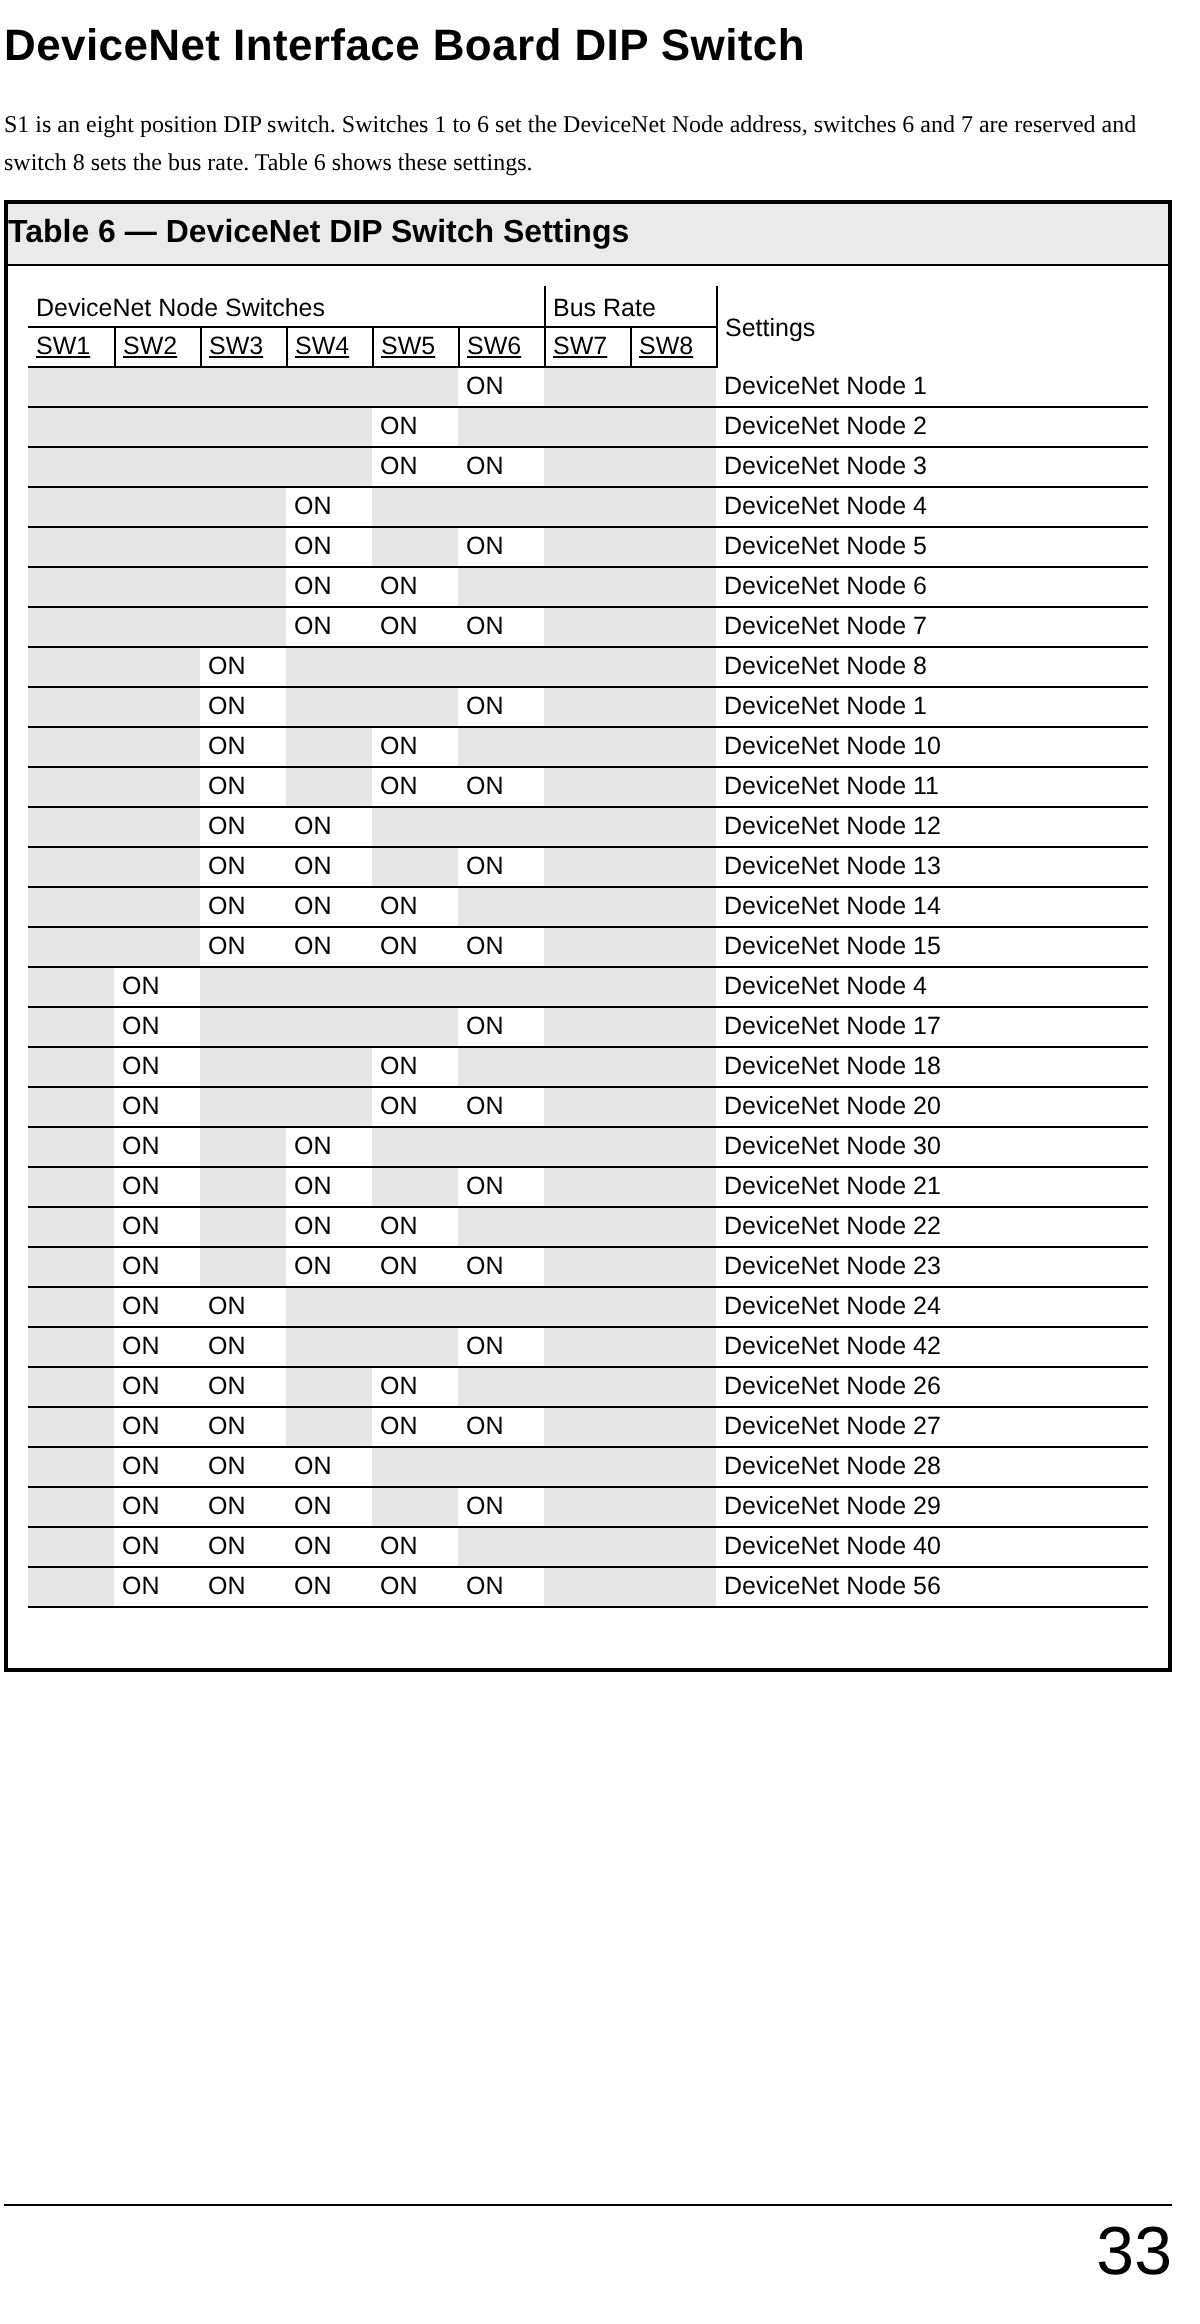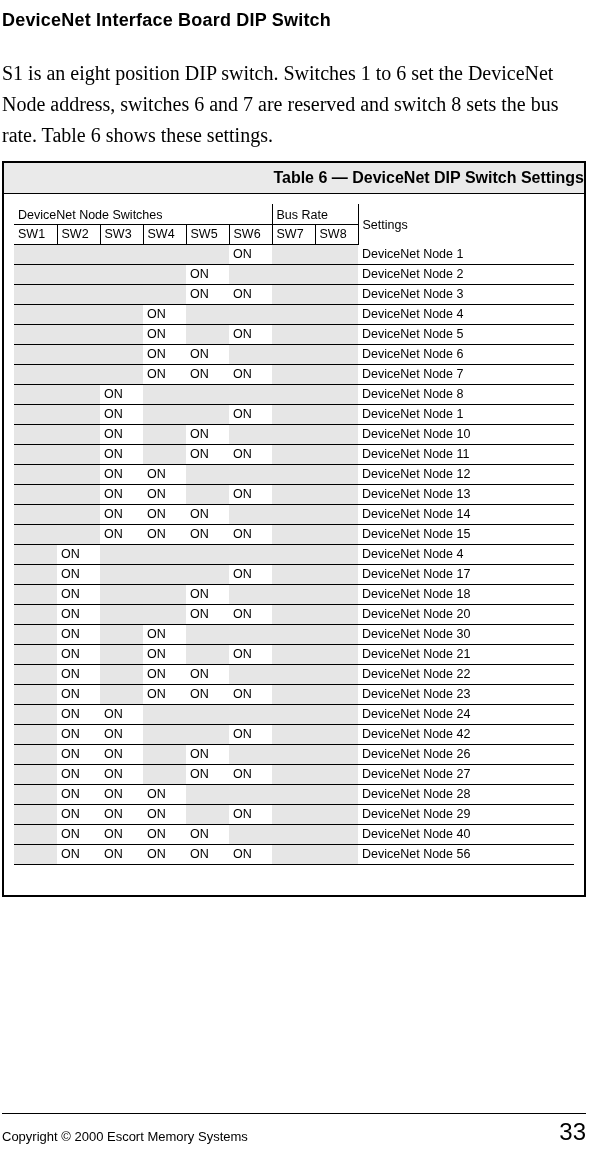--- a/index.html
+++ b/index.html
@@ -6,37 +6,37 @@
     body {
       width: 600px;
       height: 1162px;
       background: #fff;
       font-family: Arial, Helvetica, sans-serif;
       color: #000;
       padding: 10px 14px 0 2px;
       position: relative;
     }
     h1 {
-      font-size: 18px;
+      font-size: 22px;
       font-weight: bold;
-      margin-bottom: 27px;
+      margin-bottom: 17px;
       letter-spacing: 0.2px;
     }
     .intro {
       font-family: Georgia, 'Times New Roman', serif;
-      font-size: 20px;
+      font-size: 12px;
       line-height: 1.55;
       margin-bottom: 10px;
     }
     .table-wrap {
       border: 2px solid #000;
       padding: 0;
     }
     .table-title {
-      text-align: right;
+      text-align: left;
       font-weight: bold;
       font-size: 16px;
       padding: 6px 0 6px 0;
       background: #eaeaea;
       border-bottom: 1px solid #000;
       font-family: Arial, Helvetica, sans-serif;
     }
     table {
       border-collapse: collapse;
       width: calc(100% - 20px);
@@ -50,20 +50,21 @@
       vertical-align: middle;
       height: 20px;
     }
     .group-header td {
       font-size: 12.5px;
       padding-bottom: 0;
     }
     .sw-header td {
       border-top: 1px solid #000;
       border-bottom: 1px solid #000;
+      text-decoration: underline;
     }
     .sw-col { width: 43px; }
     .data-row td {
       border-bottom: 1px solid #000;
     }
     .shade { background: #e6e6e6; }
     .vline-left { border-left: 1px solid #000; }
     .footer {
       position: absolute;
       bottom: 16px;
@@ -74,21 +75,21 @@
       display: flex;
       justify-content: space-between;
       align-items: flex-end;
       font-family: Arial, Helvetica, sans-serif;
     }
     .footer-left {
       font-size: 13px;
       line-height: 1.3;
     }
     .page-num {
-      font-size: 24px;
+      font-size: 34px;
       font-weight: normal;
     }
   </style>
 </head>
 <body>
 
 <h1>DeviceNet Interface Board DIP Switch</h1>
 
 <p class="intro">S1 is an eight position DIP switch. Switches 1 to 6 set the DeviceNet Node address, switches 6 and 7 are reserved and switch 8 sets the bus rate. Table 6 shows these settings.</p>
 
@@ -451,16 +452,16 @@
           <td class="sw-col shade"></td>
           <td class="sw-col shade"></td>
           <td>DeviceNet Node 56</td>
         </tr>
       </tbody>
   </table>
 </div>
 
 <div class="footer">
   <div class="footer-left">
-    <span>Copyright © 2000 Escort Memory Systems</span><br>
+    <br>
   </div>
   <div class="page-num">33</div>
 </div>
 
 </body></html>

